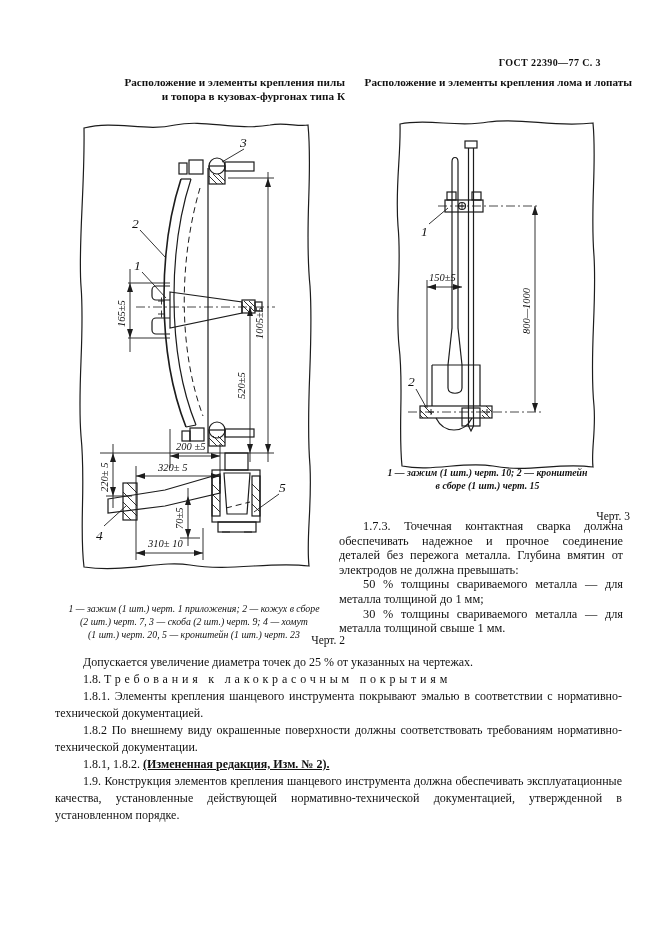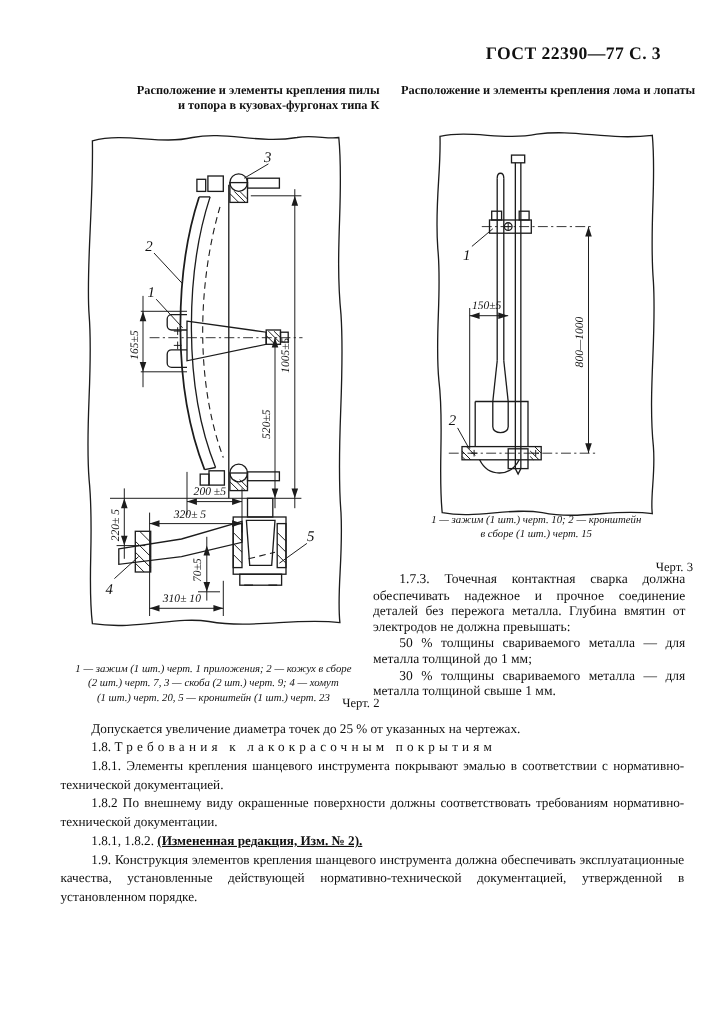--- a/index.html
+++ b/index.html
@@ -2,42 +2,42 @@
 <html><head>
 <meta charset="utf-8">
 <style>
   html,body{margin:0;padding:0;background:#888;}
   .page{
     position:relative;width:661px;height:936px;background:#ffffff;
     font-family:"Liberation Serif","DejaVu Serif",serif;color:#111;
     overflow:hidden;margin:0 auto;
   }
   .hdr{
-    position:absolute;top:41px;left:0;width:601px;text-align:right;
-    font-weight:bold;font-size:16px;letter-spacing:.4px;
+    position:absolute;top:57px;left:0;width:601px;text-align:right;
+    font-weight:bold;font-size:10px;letter-spacing:.4px;
   }
   .fig-title{position:absolute;text-align:right;font-weight:bold;font-size:11.2px;line-height:13.5px;}
   .fig-title div{white-space:nowrap;}
   #t2{top:76px;left:55px;width:290px;}
   #t3{top:76px;left:332px;width:300px;}
   svg{position:absolute;overflow:visible;}
   #fig2{top:116px;left:70px;}
   #fig3{top:116px;left:388px;}
   .ln{stroke:#1c1c1c;stroke-width:1.2;fill:none;}
   .thin{stroke:#1c1c1c;stroke-width:.9;fill:none;}
   .thick{stroke:#1c1c1c;stroke-width:1.6;fill:none;}
   .dash{stroke:#1c1c1c;stroke-width:1;fill:none;stroke-dasharray:6 4;}
   .cl{stroke:#1c1c1c;stroke-width:.8;fill:none;stroke-dasharray:9 3 2 3;}
   .ar{fill:#1c1c1c;stroke:none;}
   .dm{font:italic 10.5px "Liberation Serif",serif;fill:#111;}
   .co{font:italic 13.5px "Liberation Serif",serif;fill:#111;}
   .fig-cap{position:absolute;text-align:center;font-size:9.8px;line-height:13px;font-style:italic;}
   .fig-cap div{white-space:nowrap;}
   #cap2{top:578px;left:54px;width:280px;margin-top:24px;}
-  #cap3{top:466px;left:355px;width:265px;}
+  #cap3{top:466px;left:355px;width:265px;font-weight:bold;}
   .fig-label{position:absolute;text-align:right;font-size:11.5px;}
   #lab2{top:634px;left:55px;width:290px;}
   #lab3{top:510px;left:340px;width:290px;}
   .col-right{
     position:absolute;top:519px;left:339px;width:284px;
     font-size:12.3px;line-height:14.6px;text-align:justify;
   }
   .col-right p{margin:0;text-indent:24px;}
   .fulltext{
     position:absolute;top:654px;left:55px;width:567px;

